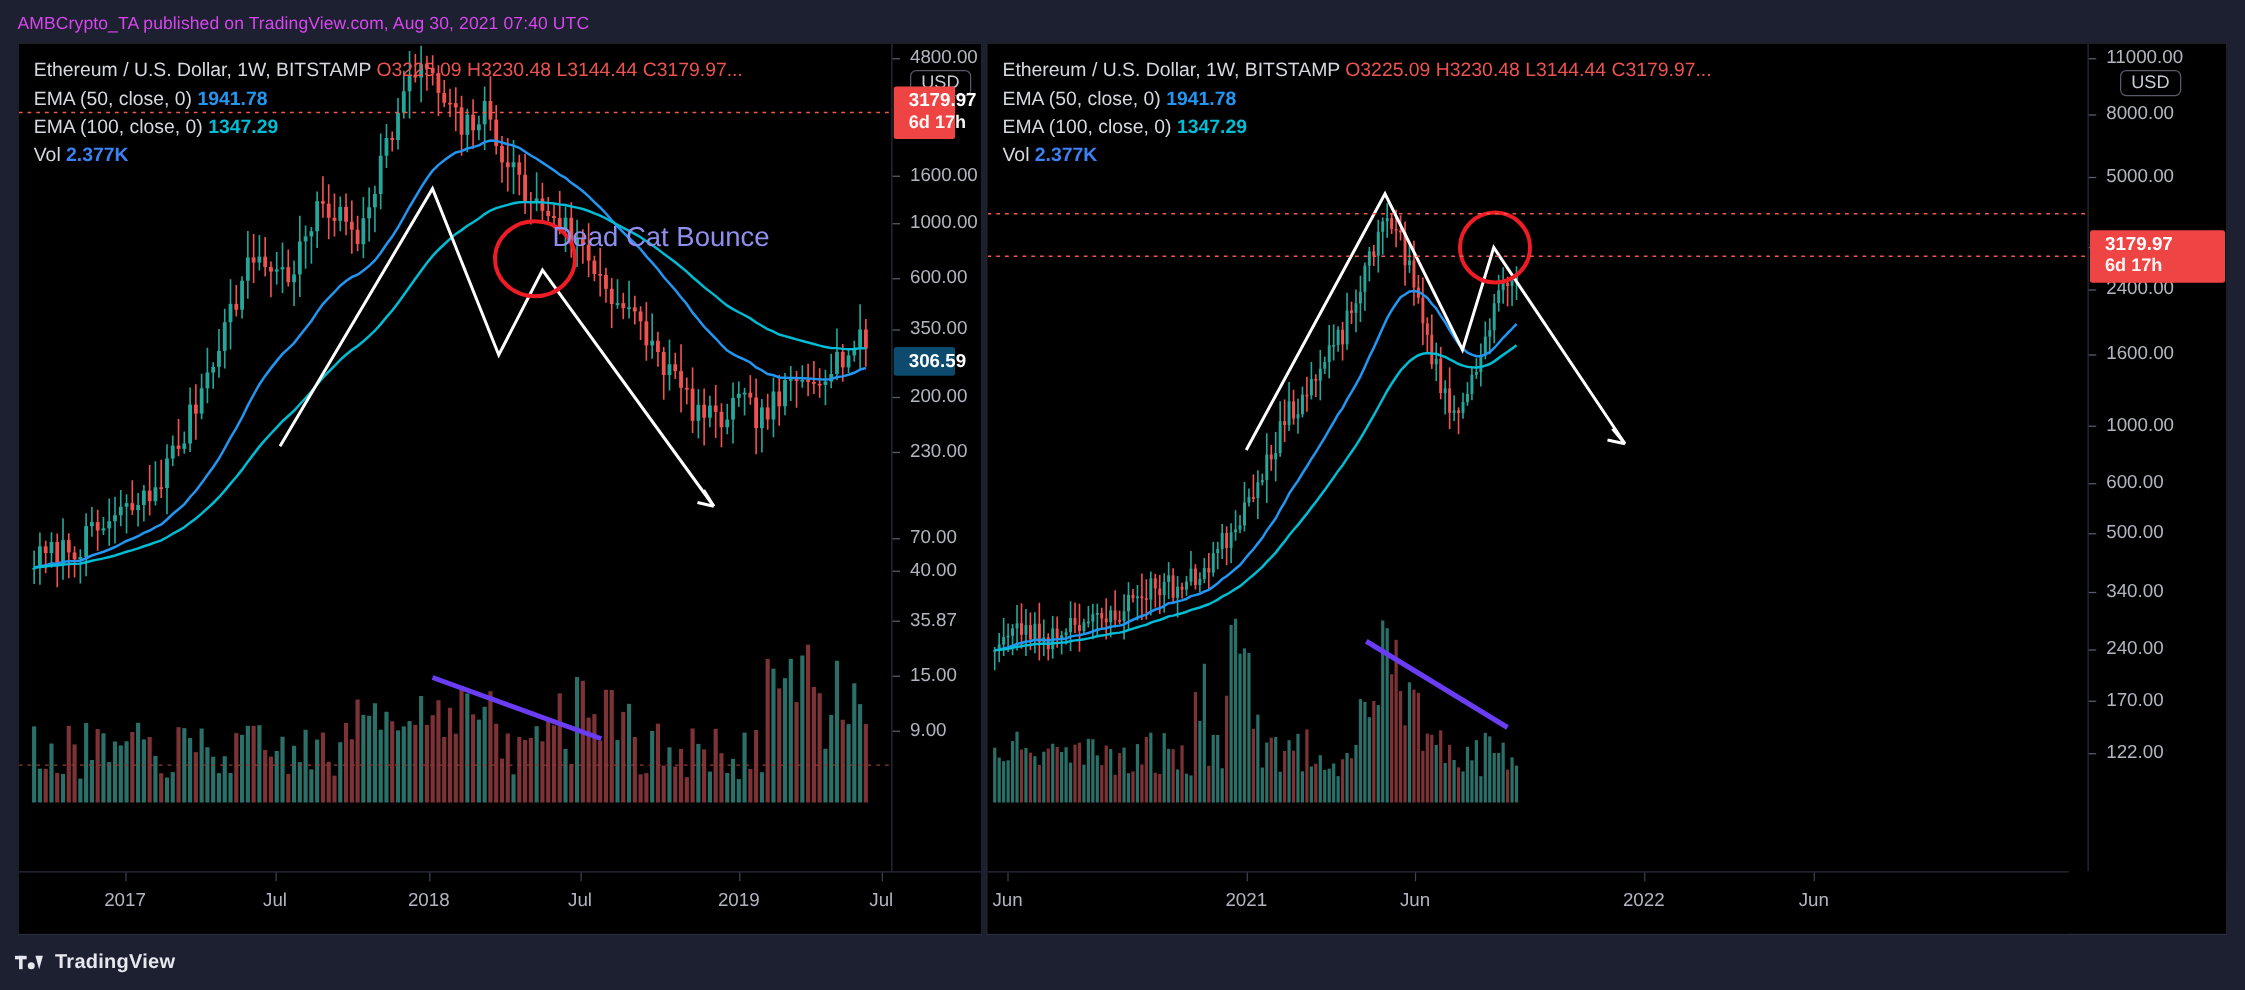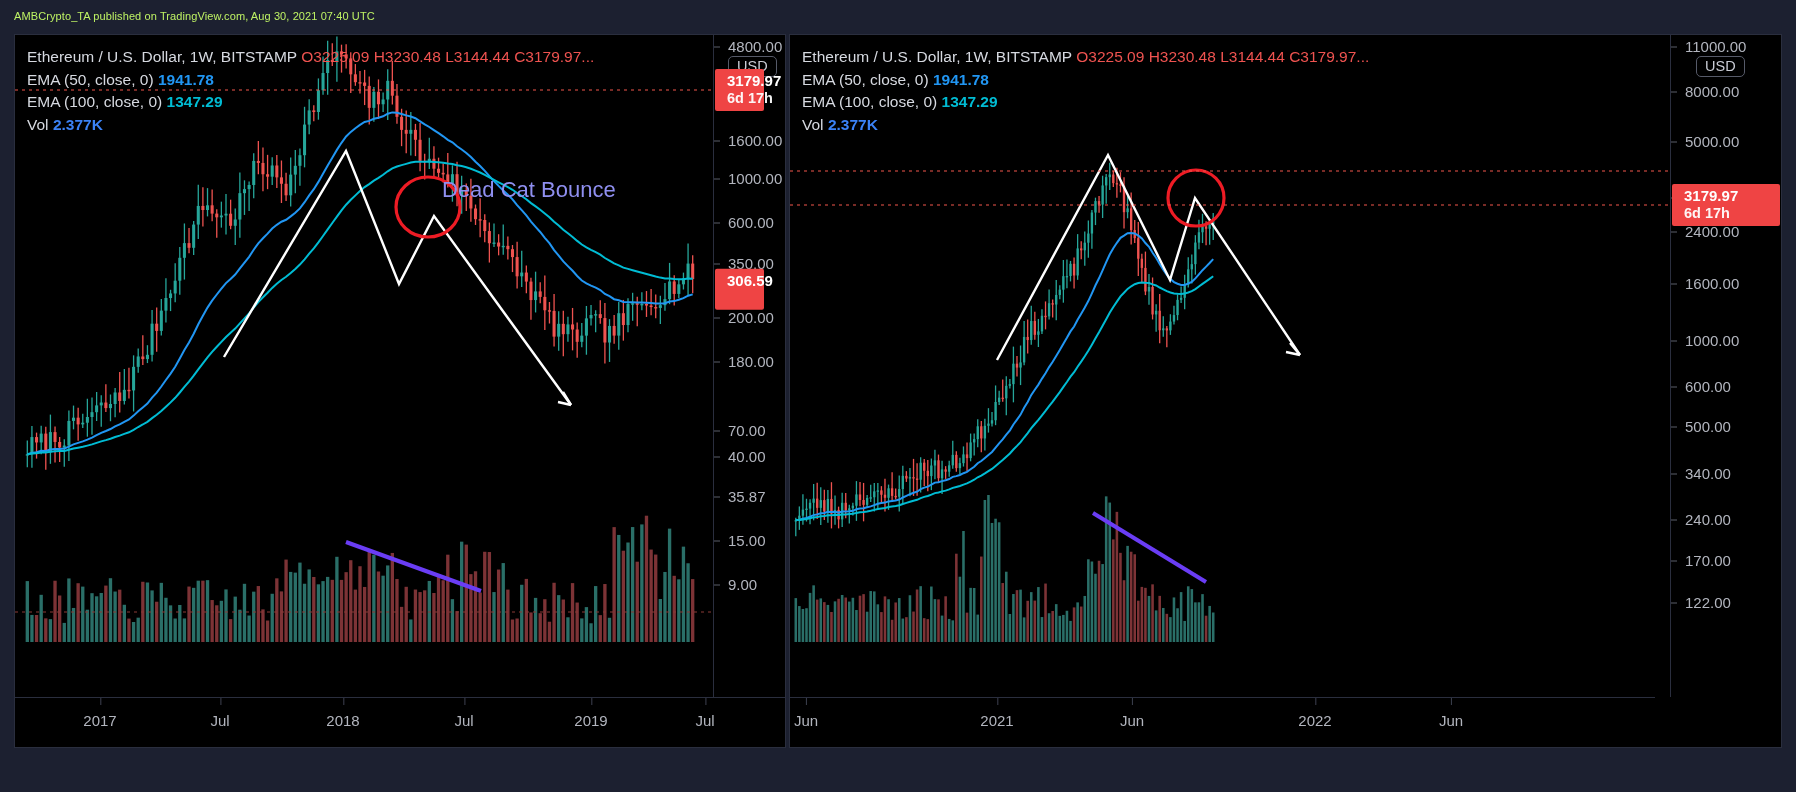--- a/index.html
+++ b/index.html
@@ -7,21 +7,21 @@
     width: 1796px; height: 792px;
     background: #1c2030;
     font-family: "Liberation Sans", sans-serif;
     overflow: hidden;
   }
   #root { position: relative; width: 1796px; height: 792px; background: #1c2030; }
 
   
   .attrib {
     position: absolute; left: 14px; top: 10px;
-    font-size: 11px; color: #bef264; letter-spacing: .1px;
+    font-size: 14px; color: #d946ef; letter-spacing: .1px;
     white-space: nowrap;
   }
 
   
   .tvbar {
     position: absolute; left: 0; bottom: 0; width: 1796px; height: 44px;
     background: #1c2030;
     display: flex; align-items: center; padding-left: 12px; gap: 8px;
   }
   .tv-logo-mark { width: 24px; height: 16px; display: block; }
@@ -67,21 +67,21 @@
   }
   .pbadge {
     position: absolute; left: 1px; right: 1px;
     border-radius: 2px; padding: 3px 4px 4px 12px;
     font-size: 15px; font-weight: 700; color: #ffffff;
     line-height: 1.18; white-space: nowrap;
     transform: translateY(-50%);
   }
   .pbadge .sub { display: block; font-size: 14.5px; font-weight: 700; opacity: .95; }
   .pbadge.red  { background: #ef4444; }
-  .pbadge.teal { background: #ef4444; padding-bottom: 20px; }
+  .pbadge.teal { background: #0c4a6e; padding-bottom: 2px; }
   .currbox {
     position: absolute; border: 1px solid #565a69; border-radius: 5px;
     color: #c8cbd4; font-size: 14.5px; padding: 1px 8px 2px; background: #000;
   }
 
   
   .timescale {
     position: absolute; left: 0; bottom: 0; height: 50px;
     background: #000; border-top: 1px solid #2a2e3e;
   }
@@ -600,21 +600,21 @@
       <div class="annot" style="left:427px; top:142px;">Dead Cat Bounce</div>
     </div>
 
     <div class="pricescale" id="pscale-left">
         <div class="ptick" style="top: 11px;">4800.00</div>
         <div class="ptick" style="top: 105px;">1600.00</div>
         <div class="ptick" style="top: 143px;">1000.00</div>
         <div class="ptick" style="top: 187px;">600.00</div>
         <div class="ptick" style="top: 228px; text-align: right;">350.00</div>
         <div class="ptick" style="top: 282px;">200.00</div>
-        <div class="ptick" style="top: 326px;">180.00</div>
+        <div class="ptick" style="top: 326px;">230.00</div>
         <div class="ptick" style="top: 367px; margin-top: 28px;">70.00</div>
         <div class="ptick" style="top: 421px;">40.00</div>
         <div class="ptick" style="top: 461px;">35.87</div>
         <div class="ptick" style="top: 505px;">15.00</div>
         <div class="ptick" style="top: 549px;">9.00</div>
         <div class="currbox" style="left: 14px; top: 21px;">USD</div>
         <div class="pbadge red" style="top: 55px;"><span>3179.97</span><span class="sub">6d 17h</span></div>
         <div class="pbadge teal" style="top: 254px;">306.59</div>
       </div>
     <div class="timescale" id="tscale-left">
@@ -1042,14 +1042,23 @@
       </div>
     <div class="timescale" id="tscale-right">
         <div class="ttick" style="left: 16px;">Jun</div>
         <div class="ttick" style="left: 207px;">2021</div>
         <div class="ttick" style="left: 342px;">Jun</div>
         <div class="ttick" style="left: 525px;">2022</div>
         <div class="ttick" style="left: 661px;">Jun</div>
       </div>
   </div>
 
+  <div class="tvbar">
+    <svg class="tv-logo-mark" viewBox="0 0 36 22">
+      <rect x="0" y="3" width="14" height="4.2" fill="#e6e8ee"></rect>
+      <rect x="4.9" y="3" width="4.2" height="16" fill="#e6e8ee"></rect>
+      <circle cx="19.5" cy="15" r="4.2" fill="#e6e8ee"></circle>
+      <polygon points="24.5,3 33.5,3 29,19" fill="#e6e8ee"></polygon>
+    </svg>
+    <span class="tv-logo-text">TradingView</span>
+  </div>
 
 </div>
 
 </body></html>

